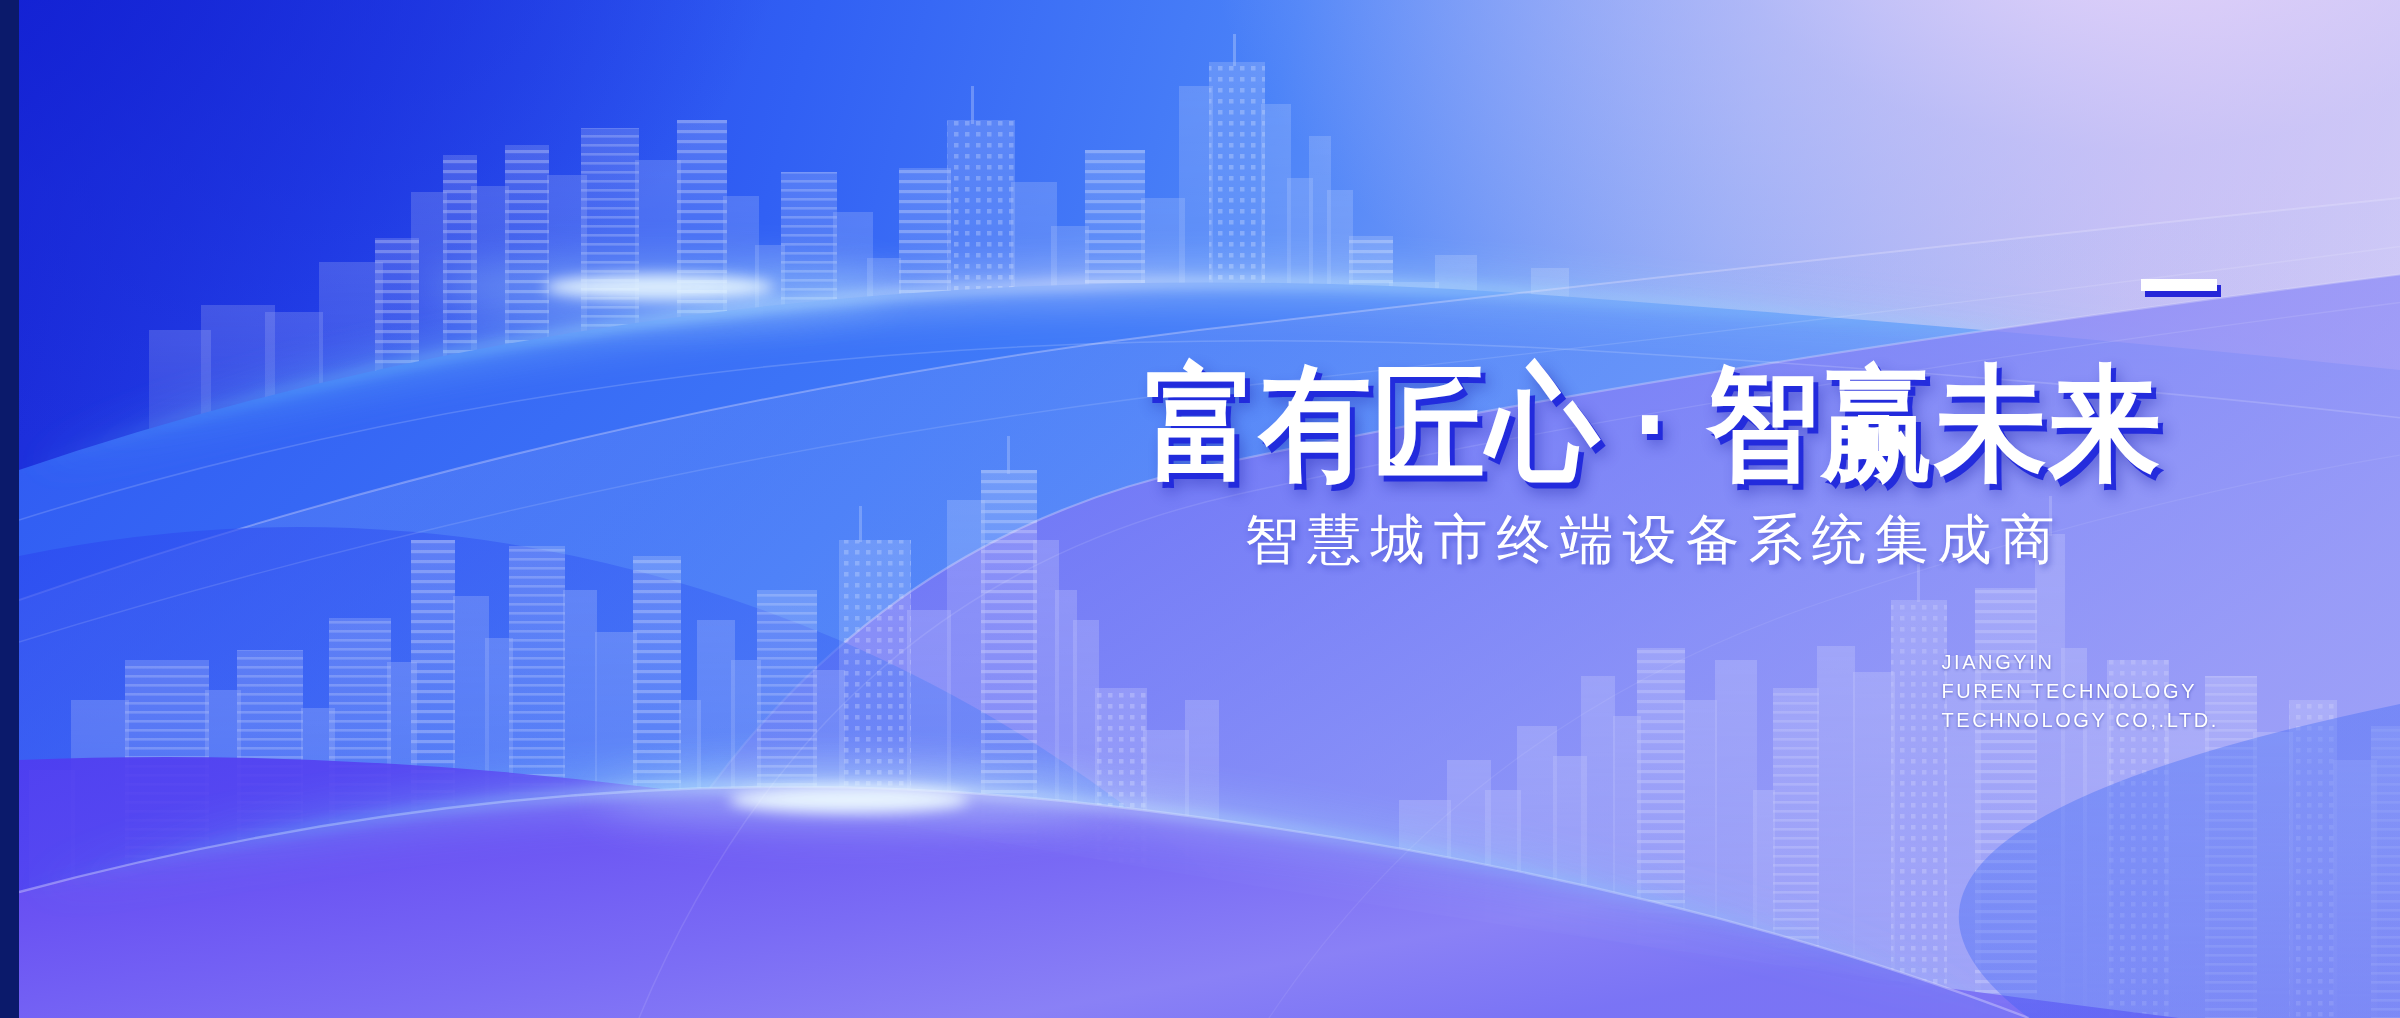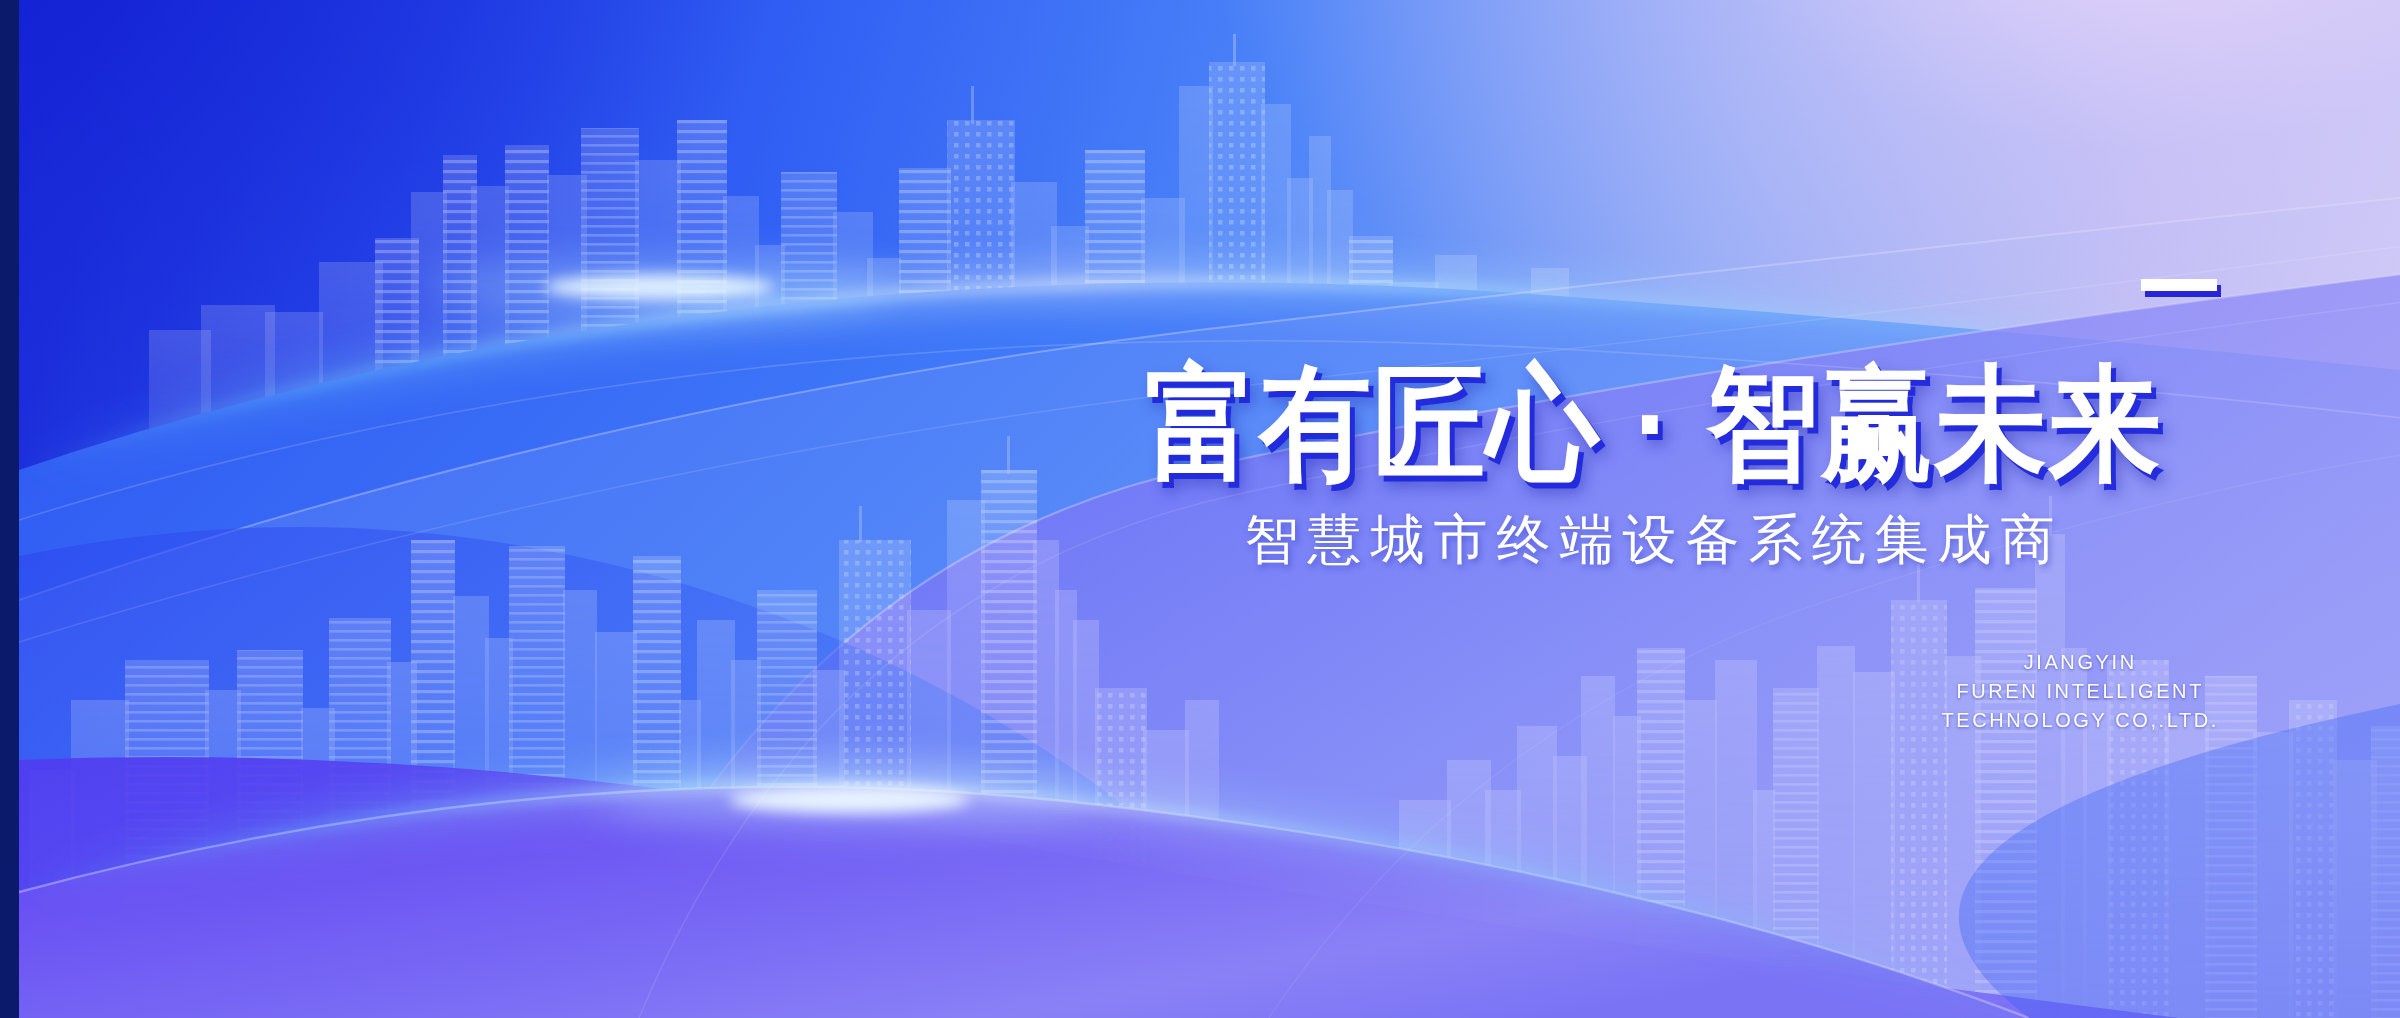--- a/index.html
+++ b/index.html
@@ -65,21 +65,21 @@
     color:#ffffff;
     letter-spacing:9px;
     white-space:nowrap;
     text-shadow:2px 3px 6px rgba(30,40,180,.45);
     font-family:"Liberation Sans","DejaVu Sans",sans-serif;
   }
 
   .company{
     position:absolute;
     right:200px; top:648px;
-    text-align:center;
+    text-align:left;
     color:#ffffff;
     font-size:20px;
     line-height:29px;
     letter-spacing:2.6px;
     font-weight:400;
     text-shadow:0 1px 3px rgba(20,30,140,.5);
   }
   .company div{ white-space:nowrap; }
 </style>
 </head>
@@ -441,19 +441,19 @@
   <div class="content">
 
     <div class="accent-bar"></div>
 
     <div class="headline">富有匠心 · 智赢未来</div>
 
     <div class="subline">智慧城市终端设备系统集成商</div>
 
     <div class="company">
       <div>JIANGYIN</div>
-      <div>FUREN INTELLIGENT</div>
+      <div>FUREN TECHNOLOGY</div>
       <div>TECHNOLOGY CO,.LTD.</div>
     </div>
 
   </div>
 
 </div>
 
 </body></html>

